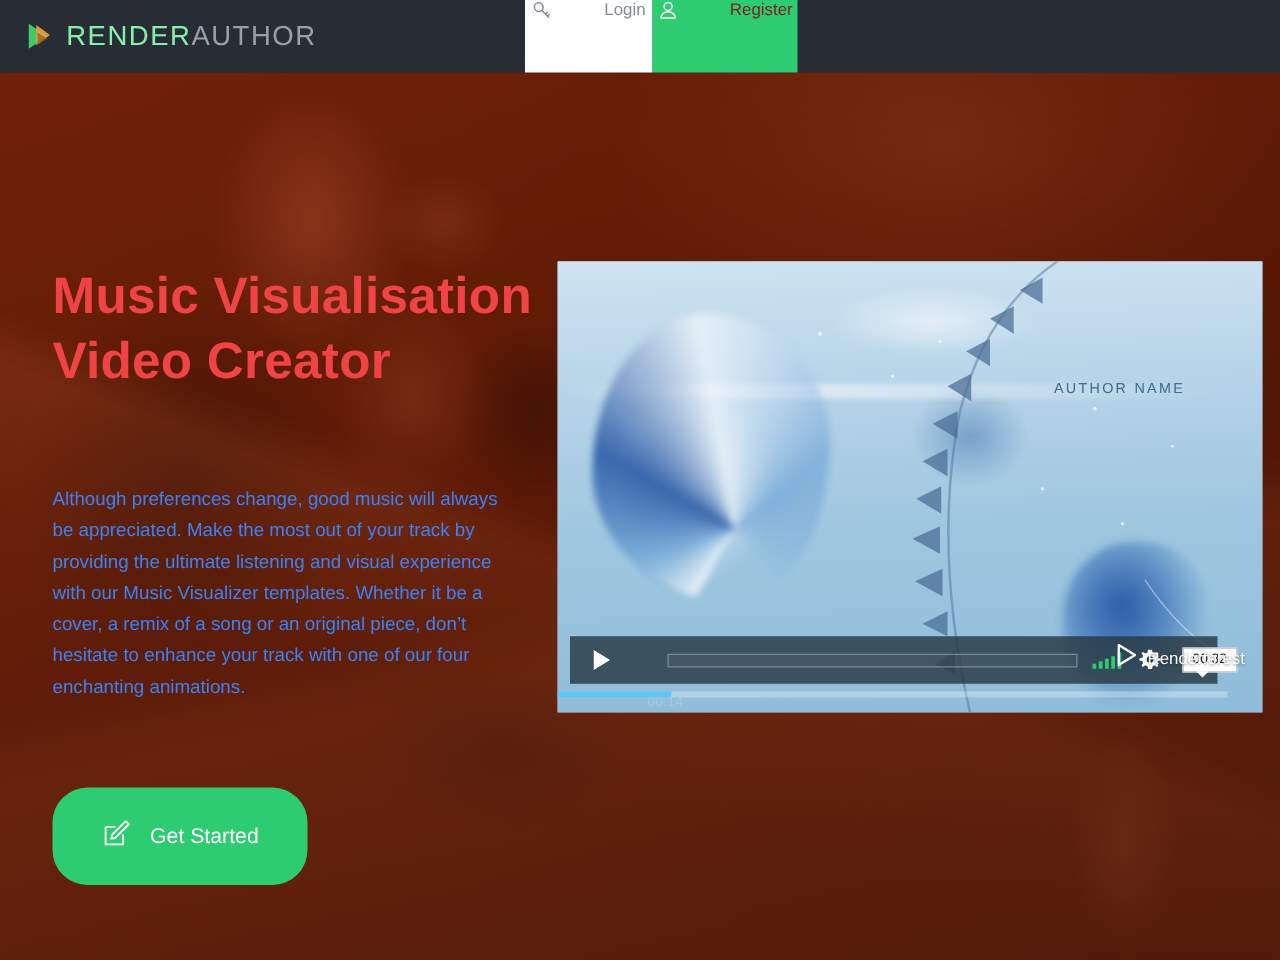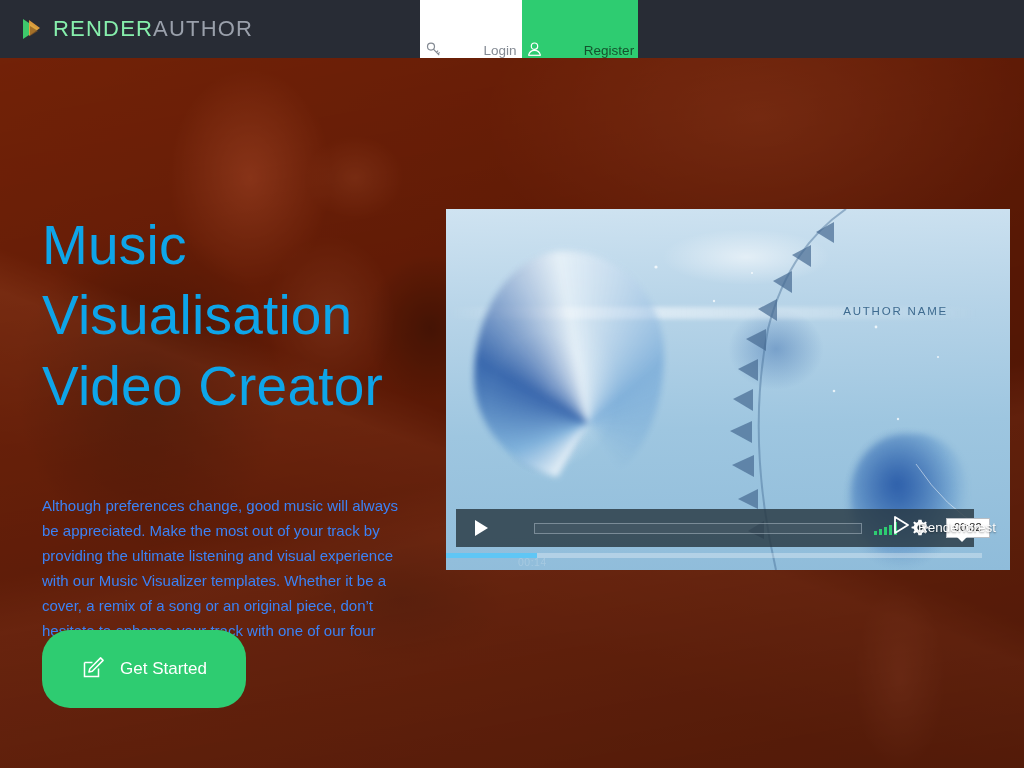--- a/index.html
+++ b/index.html
@@ -94,38 +94,38 @@
     padding: 0 0;
     margin-right: 44px;
     white-space: nowrap;
     cursor: pointer;
     line-height: 58px;
   }
   .nav-item.active { color: #29b6e8; }
 
   .auth-btn {
     display: flex;
-    align-items: flex-end;
+    align-items: flex-start;
     justify-content: center;
     height: 58px;
     font-size: 13.5px;
     cursor: pointer;
     white-space: nowrap;
     flex: none;
     gap: 32px;
   }
   #login-btn {
     width: 102px;
     background: #ffffff;
     color: #848a93;
   }
   #register-btn {
     width: 116px;
     background: #2ecc71;
-    color: #14532d;
+    color: #7f1d1d;
   }
   .auth-icon { margin-right: 9px; display: flex; align-items: center; }
 
   
   #hero {
     position: absolute;
     top: 58px; left: 0;
     width: 1024px;
     height: 710px;
     overflow: hidden;
@@ -171,23 +171,23 @@
 
   
   #copy {
     position: absolute;
     left: 42px;
     top: 152px;
     width: 400px;
     z-index: 10;
   }
   #hero-title {
-    color: #0ea5e9;
-    font-size: 55px;
-    font-weight: 400;
+    color: #ef4444;
+    font-size: 41px;
+    font-weight: 700;
     line-height: 1.28;
     letter-spacing: .2px;
   }
   #hero-desc {
     margin-top: 72px;
     color: #3b82f6;
     font-size: 15px;
     line-height: 25px;
     font-weight: 400;
     width: 368px;

